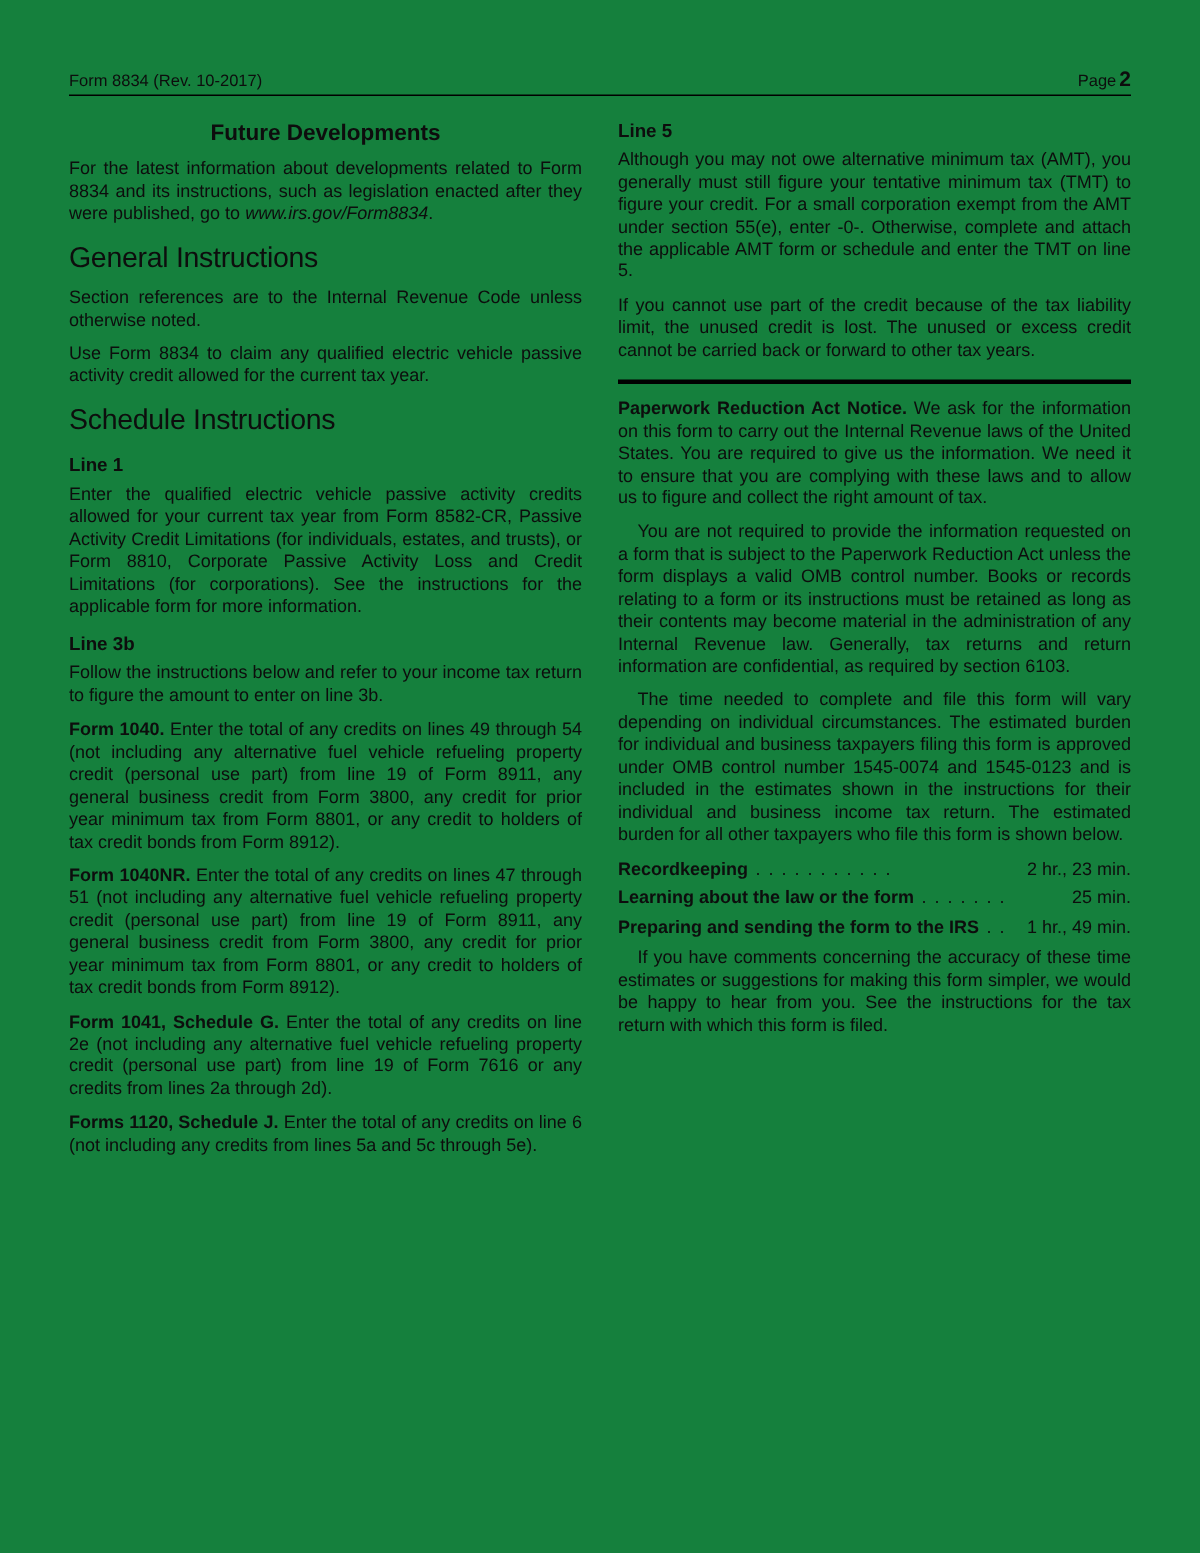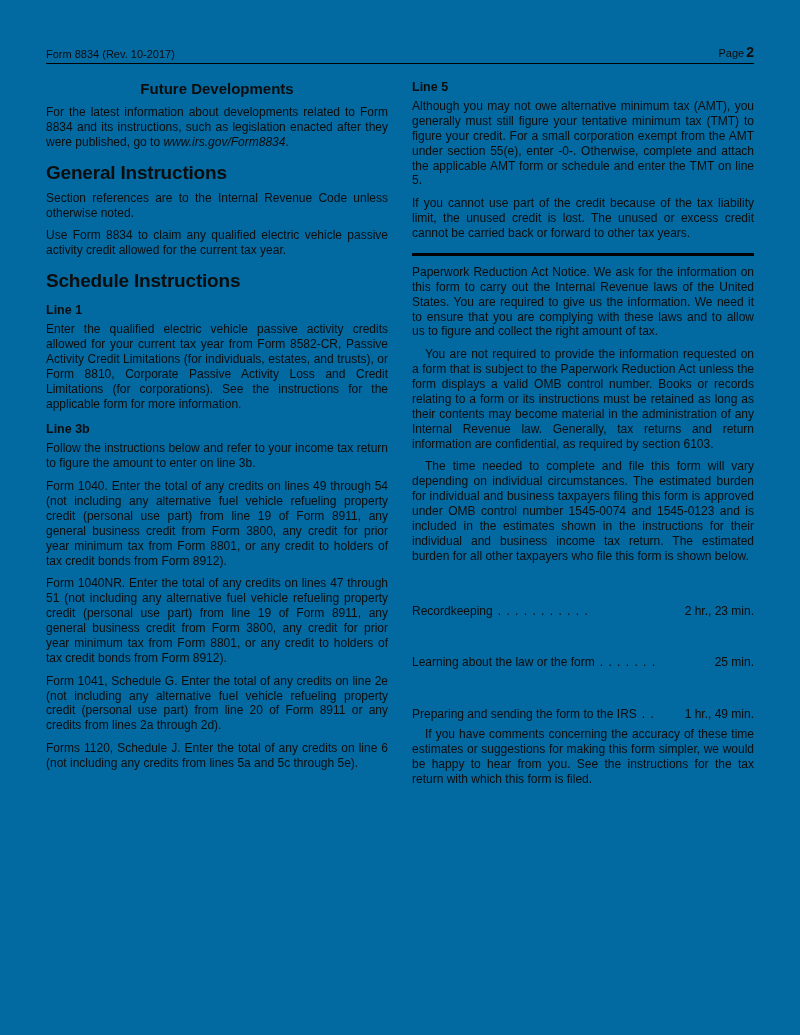--- a/index.html
+++ b/index.html
@@ -5,21 +5,21 @@
   * { margin: 0; padding: 0; box-sizing: border-box; }
   html, body { background: #ffffff; }
   body {
     font-family: "Liberation Sans", "DejaVu Sans", sans-serif;
     color: #0d0d0d;
     -webkit-font-smoothing: antialiased;
   }
   .page {
     width: 800px;
     height: 1035px;
-    background: #0369a1;
+    background: #15803d;
     padding: 44px 46px 0 46px;
     position: relative;
     overflow: hidden;
   }
   .page-header {
     display: flex;
     justify-content: space-between;
     align-items: flex-end;
     font-size: 11px;
     padding-bottom: 3px;
@@ -35,36 +35,36 @@
   .col { flex: 1 1 0; min-width: 0; }
 
   p {
     font-size: 12px;
     line-height: 1.24;
     text-align: justify;
     margin-bottom: 8px;
   }
   .h-big {
     font-size: 19px;
-    font-weight: bold;
+    font-weight: normal;
     letter-spacing: -0.2px;
     margin: 12px 0 7px 0;
   }
   .h-mid {
     font-size: 15px;
     font-weight: bold;
     margin: 4px 0 8px 0;
     text-align: center;
   }
   .h-line {
     font-size: 12.5px;
     font-weight: bold;
     margin: 11px 0 5px 0;
   }
-  .lead { font-weight: normal; margin-top: 32px; }
+  .lead { font-weight: bold; }
   .indent { text-indent: 13px; }
   .doc-link { font-style: italic; color: #0d0d0d; text-decoration: none; cursor: pointer; }
 
   .notice-rule {
     border: none;
     border-top: 3px solid #000;
     margin: 12px 0 9px 0;
   }
   .burden-row {
     display: flex;
@@ -111,21 +111,21 @@
       <div class="h-line">Line 1</div>
       <p>Enter the qualified electric vehicle passive activity credits allowed for your current tax year from Form 8582-CR, Passive Activity Credit Limitations (for individuals, estates, and trusts), or Form 8810, Corporate Passive Activity Loss and Credit Limitations (for corporations). See the instructions for the applicable form for more information.</p>
 
       <div class="h-line">Line 3b</div>
       <p>Follow the instructions below and refer to your income tax return to figure the amount to enter on line 3b.</p>
 
       <p><span class="lead">Form 1040.</span><span> Enter the total of any credits on lines 49 through 54 (not including any alternative fuel vehicle refueling property credit (personal use part) from line 19 of Form 8911, any general business credit from Form 3800, any credit for prior year minimum tax from Form 8801, or any credit to holders of tax credit bonds from Form 8912).</span></p>
 
       <p><span class="lead">Form 1040NR.</span><span> Enter the total of any credits on lines 47 through 51 (not including any alternative fuel vehicle refueling property credit (personal use part) from line 19 of Form 8911, any general business credit from Form 3800, any credit for prior year minimum tax from Form 8801, or any credit to holders of tax credit bonds from Form 8912).</span></p>
 
-      <p><span class="lead">Form 1041, Schedule G.</span><span> Enter the total of any credits on line 2e (not including any alternative fuel vehicle refueling property credit (personal use part) from line 20 of Form 8911 or any credits from lines 2a through 2d).</span></p>
+      <p><span class="lead">Form 1041, Schedule G.</span><span> Enter the total of any credits on line 2e (not including any alternative fuel vehicle refueling property credit (personal use part) from line 19 of Form 7616 or any credits from lines 2a through 2d).</span></p>
 
       <p><span class="lead">Forms 1120, Schedule J.</span><span> Enter the total of any credits on line 6 (not including any credits from lines 5a and 5c through 5e).</span></p>
 
     </div>
 
     <div class="col">
 
       <div class="h-line" style="margin-top:4px;">Line 5</div>
       <p>Although you may not owe alternative minimum tax (AMT), you generally must still figure your tentative minimum tax (TMT) to figure your credit. For a small corporation exempt from the AMT under section 55(e), enter -0-. Otherwise, complete and attach the applicable AMT form or schedule and enter the TMT on line 5.</p>
 

